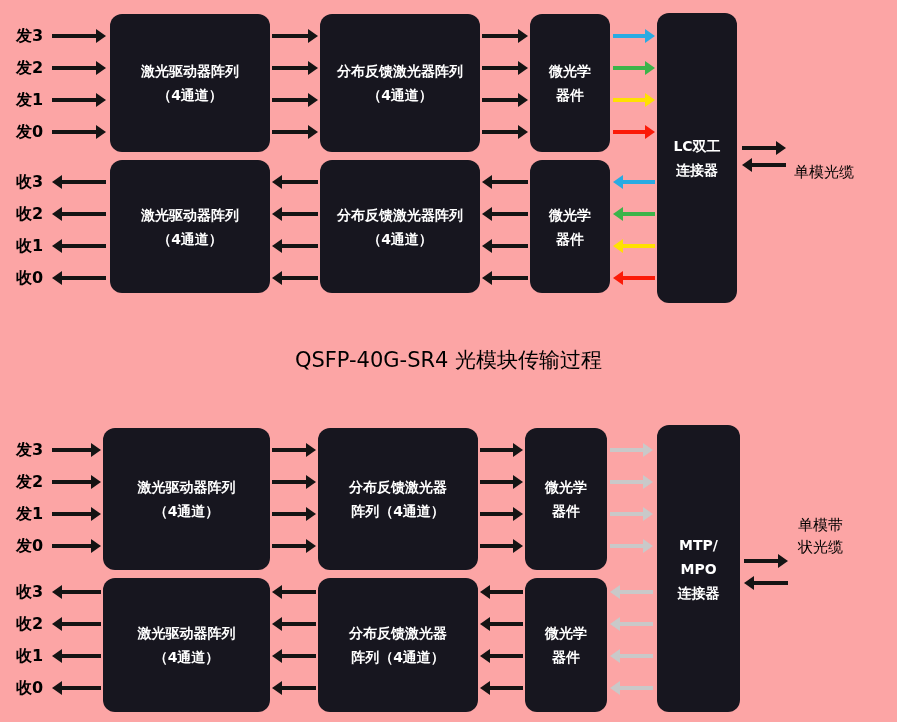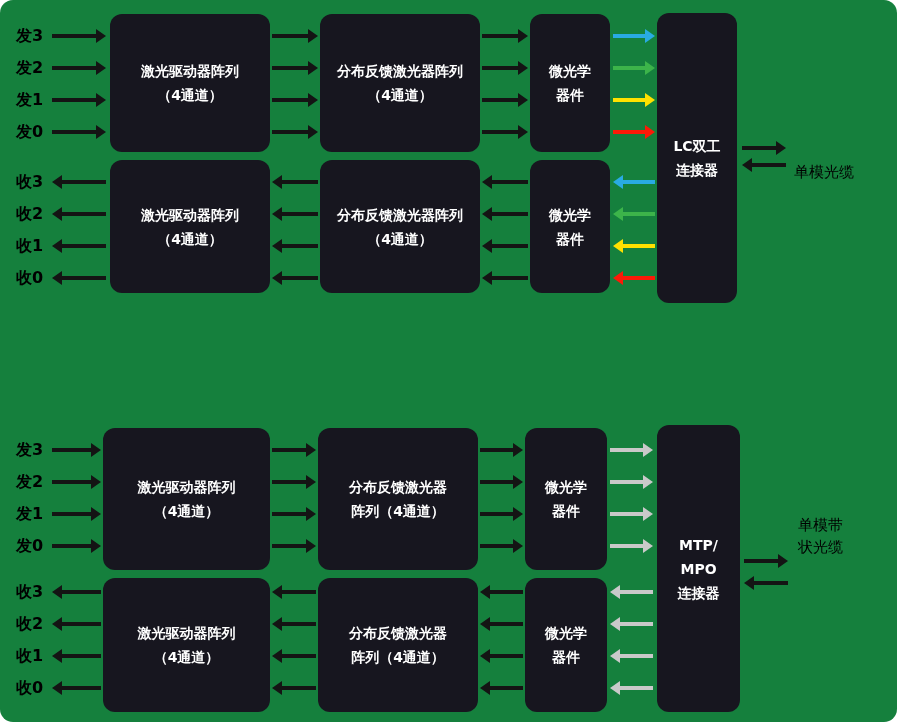--- a/index.html
+++ b/index.html
@@ -5,23 +5,22 @@
   html, body {
     margin: 0;
     padding: 0;
     background: #ffffff;
     font-family: "DejaVu Sans", "Liberation Sans", sans-serif;
   }
   .page {
     position: relative;
     width: 897px;
     height: 722px;
-    background: #15803d;
+    background: #fca5a5;
     overflow: hidden;
-    border-radius: 13px;
   }
   .diagram { position: absolute; left: 0; top: 0; width: 897px; height: 722px; }
 
   .block {
     position: absolute;
     background: var(--block-bg, #17161f);
     border-radius: 12px;
     color: var(--block-text, #ffffff);
     display: flex;
     flex-direction: column;
@@ -179,20 +178,21 @@
       <div class="bl">微光学</div>
       <div class="bl">器件</div>
     </div>
 
     <div class="arrow left lane-blue" style="left:613px;top:174px;width:42px"></div>
     <div class="arrow left lane-green" style="left:613px;top:206px;width:42px"></div>
     <div class="arrow left lane-yellow" style="left:613px;top:238px;width:42px"></div>
     <div class="arrow left lane-red" style="left:613px;top:270px;width:42px"></div>
   </div>
 
+  <div class="caption">QSFP-40G-SR4 光模块传输过程</div>
 
   <div class="diagram">
 
     <div class="port" style="left:16px;top:441px">发3</div>
     <div class="port" style="left:16px;top:473px">发2</div>
     <div class="port" style="left:16px;top:505px">发1</div>
     <div class="port" style="left:16px;top:537px">发0</div>
 
     <div class="arrow right" style="left:52px;top:442px;width:49px"></div>
     <div class="arrow right" style="left:52px;top:474px;width:49px"></div>

